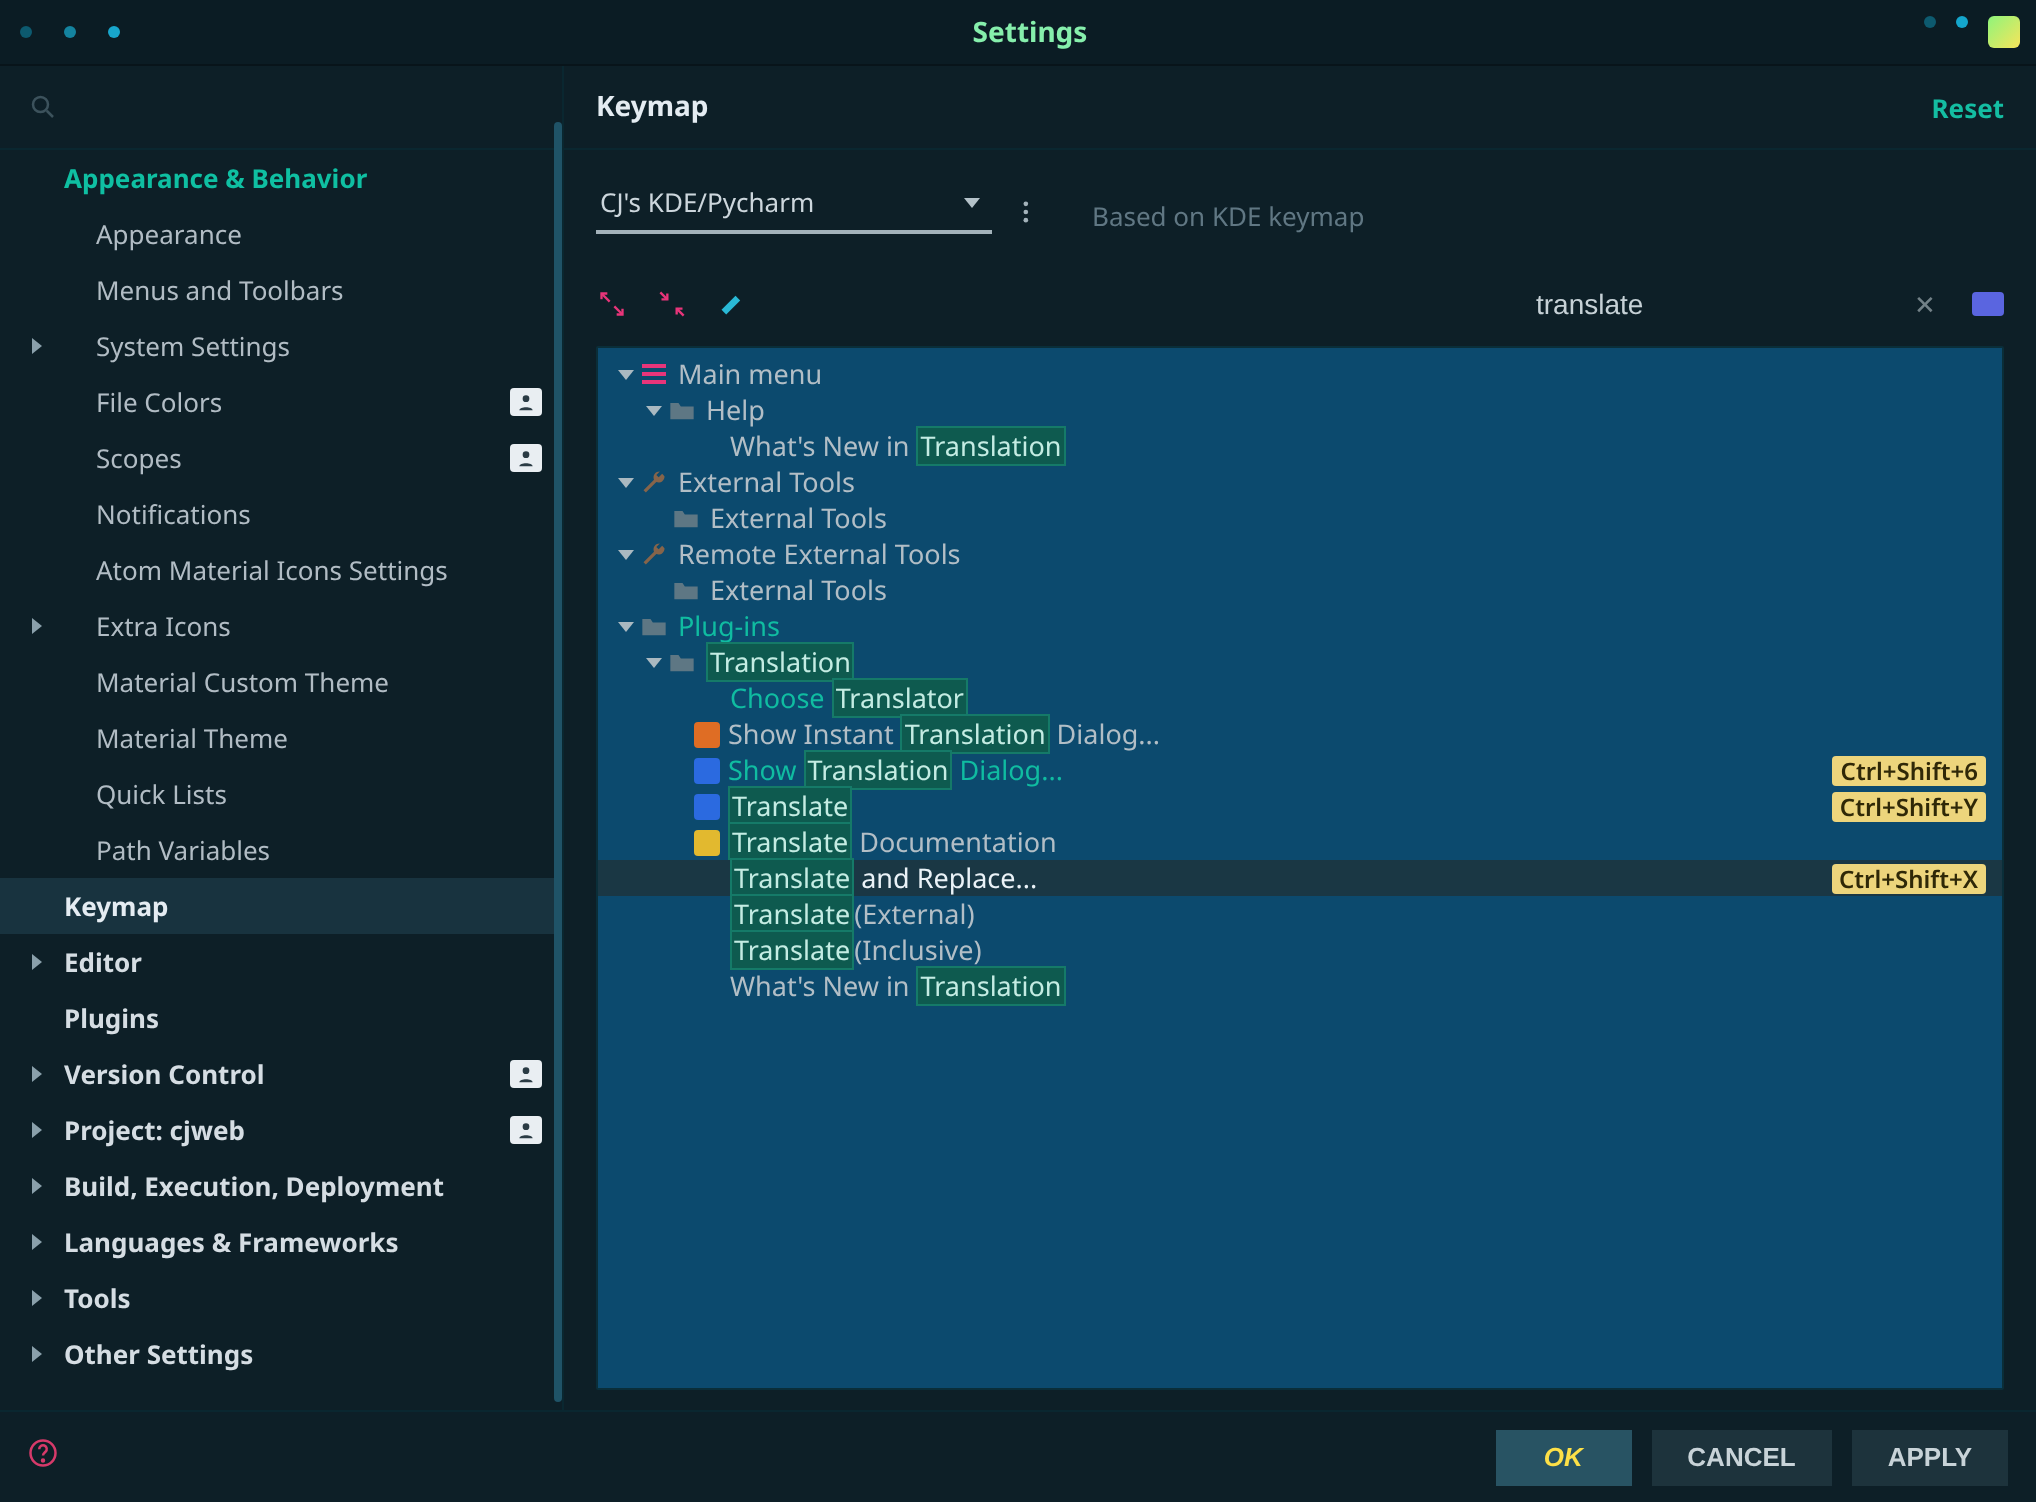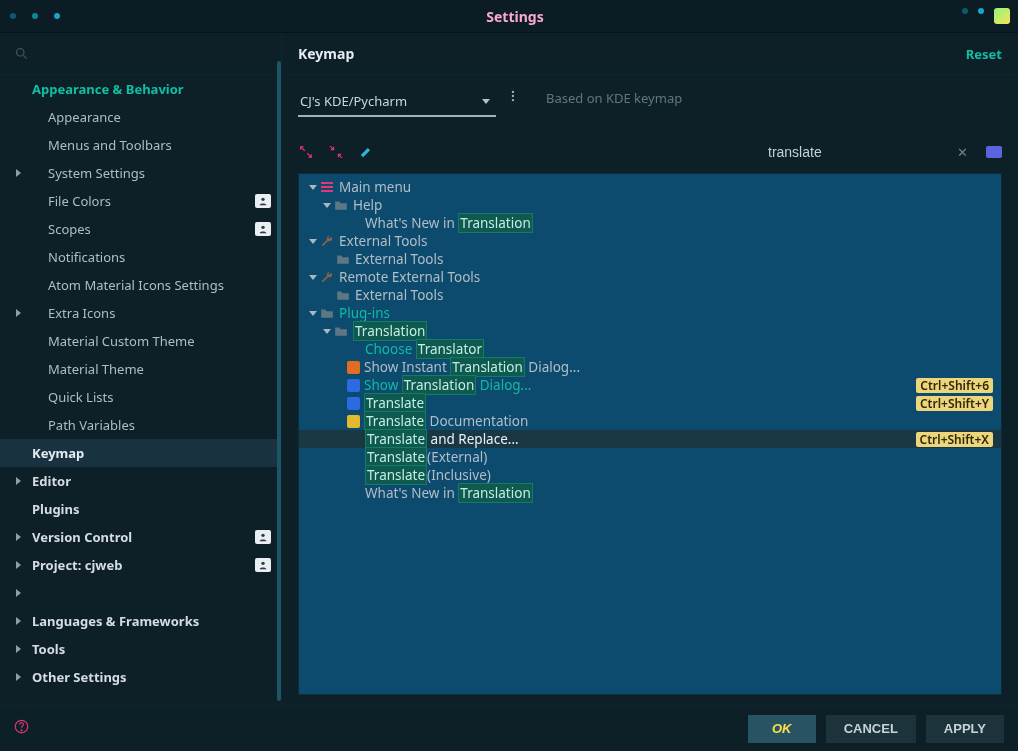--- a/index.html
+++ b/index.html
@@ -8,21 +8,21 @@
 
   .window { width: 1018px; height: 751px; background: #0d1f27; display: flex; flex-direction: column; position: relative; }
 
   
   .titlebar { height: 33px; display: flex; align-items: center; position: relative; background: #0b1c24; border-bottom: 1px solid #08141a; }
   .titlebar .win-dots { display: flex; gap: 16px; margin-left: 10px; }
   .titlebar .win-dots .dot { width: 6px; height: 6px; border-radius: 50%; }
   .dot.red { background: #0d5a6f; }
   .dot.yellow { background: #14839f; }
   .dot.green { background: #18a6cc; }
-  .titlebar .title { position: absolute; left: 12px; right: 0; text-align: center; font-weight: 700; color: #f9a8d4; font-size: 14px; }
+  .titlebar .title { position: absolute; left: 12px; right: 0; text-align: center; font-weight: 700; color: #86efac; font-size: 14px; }
   .titlebar .right-icons { margin-left: auto; display: flex; gap: 10px; padding-right: 8px; }
   .ri-dot { width: 6px; height: 6px; border-radius: 50%; }
   .ri-dot.a { background: #0d5a6f; }
   .ri-dot.b { background: #14a6cc; }
   .pycharm-icon { width: 16px; height: 16px; background: linear-gradient(135deg, #8ef57b 0%, #f7e45a 100%); border-radius: 3px; }
 
   
   .body-area { flex: 1; display: flex; min-height: 0; }
 
   
@@ -42,21 +42,21 @@
   .nav-item .badge svg{width:10px;height:10px;}
 
   
   .content { flex: 1; display: flex; flex-direction: column; min-width: 0; }
   .content-header { height: 42px; display: flex; align-items: center; padding: 0 16px 0 16px; border-bottom: 1px solid #0a2730; }
   .content-header h2 { font-size: 14px; font-weight: 700; color: #e4ecf2; }
   .content-header .reset { margin-left: auto; color: #14bda2; font-weight: 700; cursor: pointer; }
 
   .content-body { flex: 1; padding: 14px 16px 10px 16px; display: flex; flex-direction: column; min-height: 0; }
 
-  .selector-row { display: flex; align-items: flex-start; gap: 14px; }
+  .selector-row { display: flex; align-items: flex-end; gap: 14px; }
   .dropdown { width: 198px; height: 28px; border-bottom: 2px solid #a3b2ba; display: flex; align-items: center; padding: 0 6px 2px 2px; color: #ccd6dc; }
   .dropdown .dd-caret { margin-left:auto; width:0;height:0;border-left:4px solid transparent;border-right:4px solid transparent;border-top:5px solid #b4c2c9; }
   .gear-icon { color:#a3b2ba; }
   .based-on { color: #607783; margin-left: 8px; }
 
   .more-links { margin-top: 12px; font-size: 13px; }
   .more-links a { color: #14bda2; text-decoration: none; }
   .more-links .sep { color: #14bda2; margin: 0 4px; }
 
   .toolbar-row { margin-top: 22px; display: flex; align-items: center; gap: 14px; }
@@ -222,20 +222,21 @@
               <svg viewBox="0 0 24 24" fill="#2a3b44">
                 <circle cx="12" cy="8" r="4"></circle>
                 <path d="M4 22c0-5 16-5 16 0z"></path>
               </svg>
             </span>
           </div>
           <div class="nav-item section">
             <span class="chevron">
               <span class="chev"></span>
             </span>
+            <span>Build, Execution, Deployment</span>
           </div>
           <div class="nav-item section">
             <span class="chevron">
               <span class="chev"></span>
             </span>
             <span>Languages &amp; Frameworks</span>
           </div>
           <div class="nav-item section">
             <span class="chevron">
               <span class="chev"></span>

